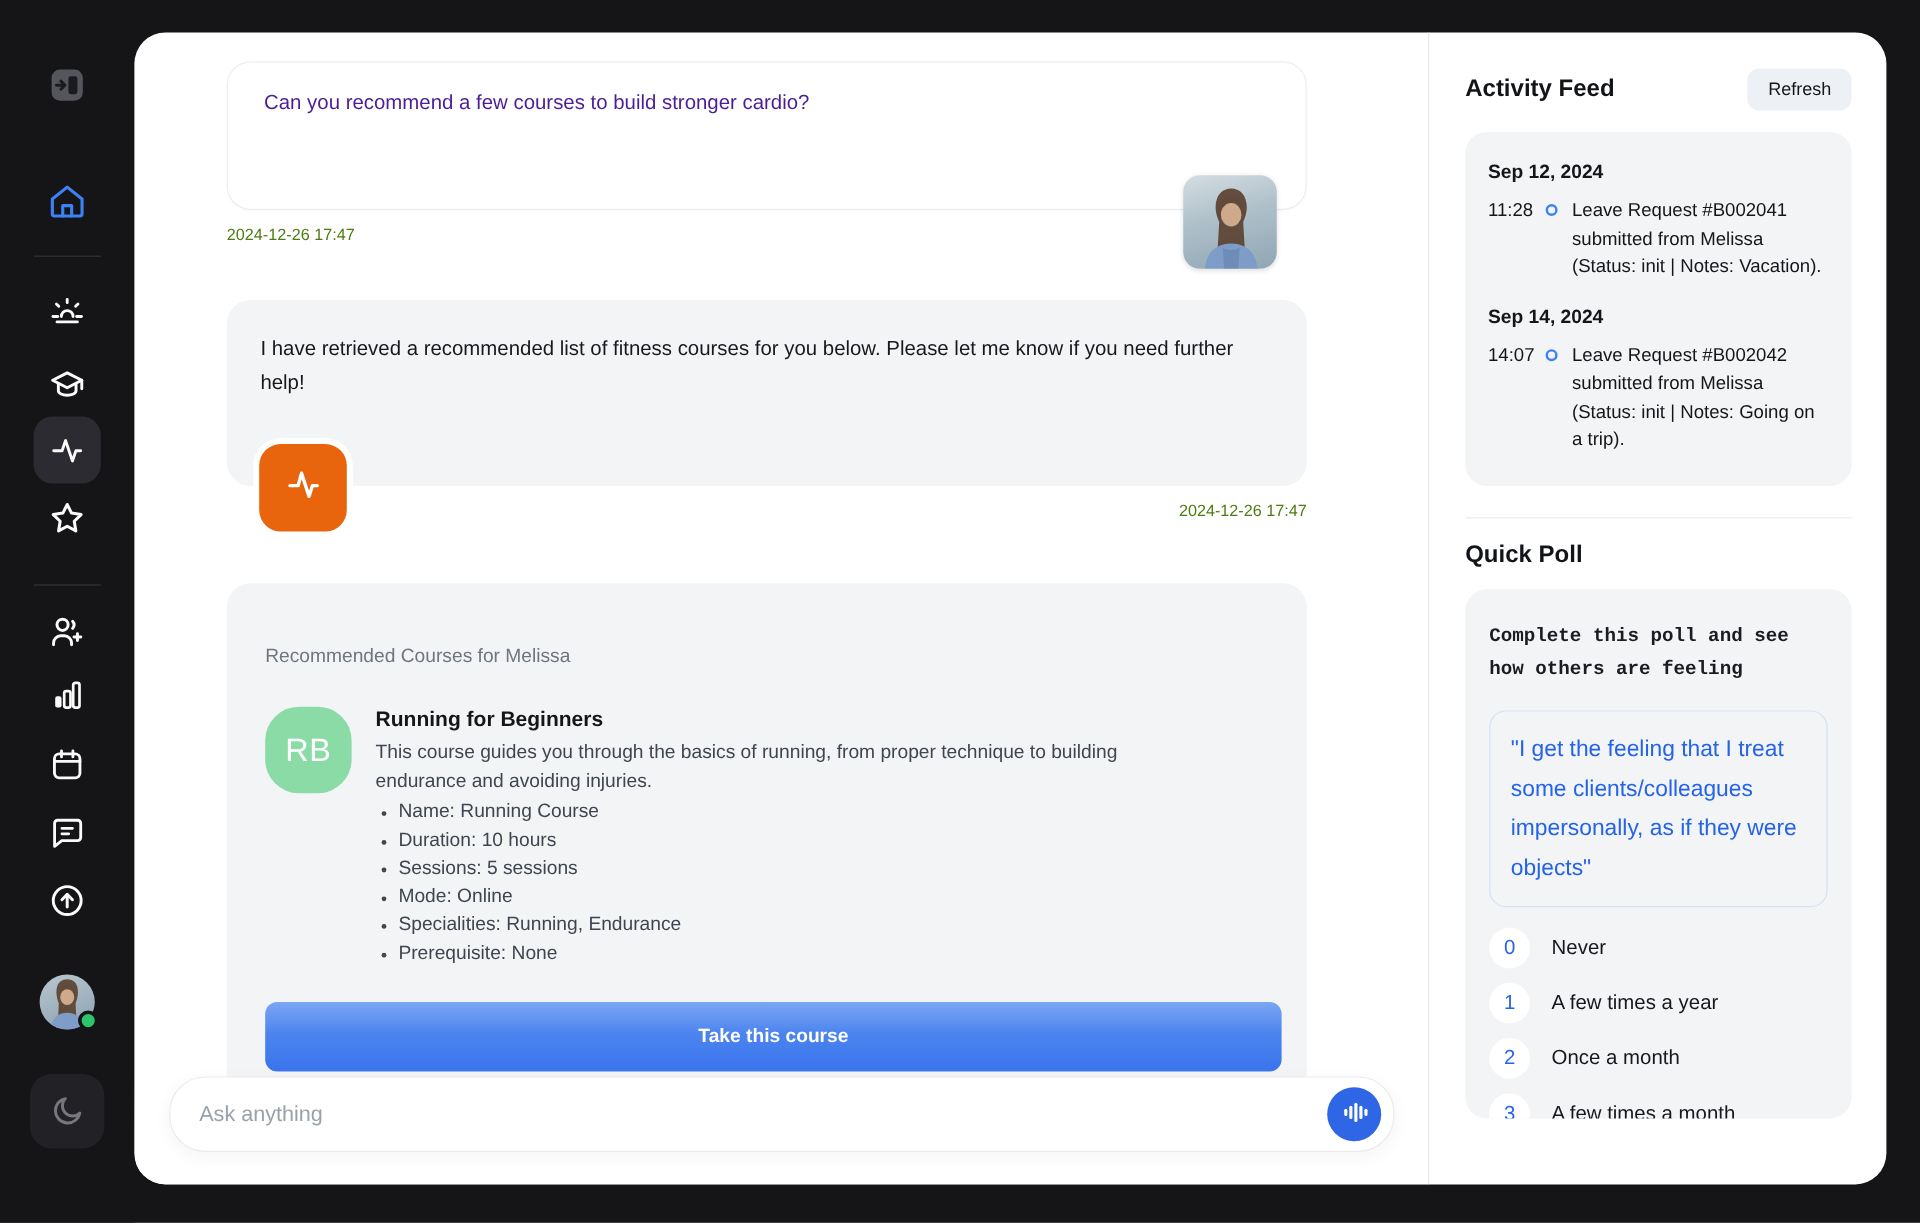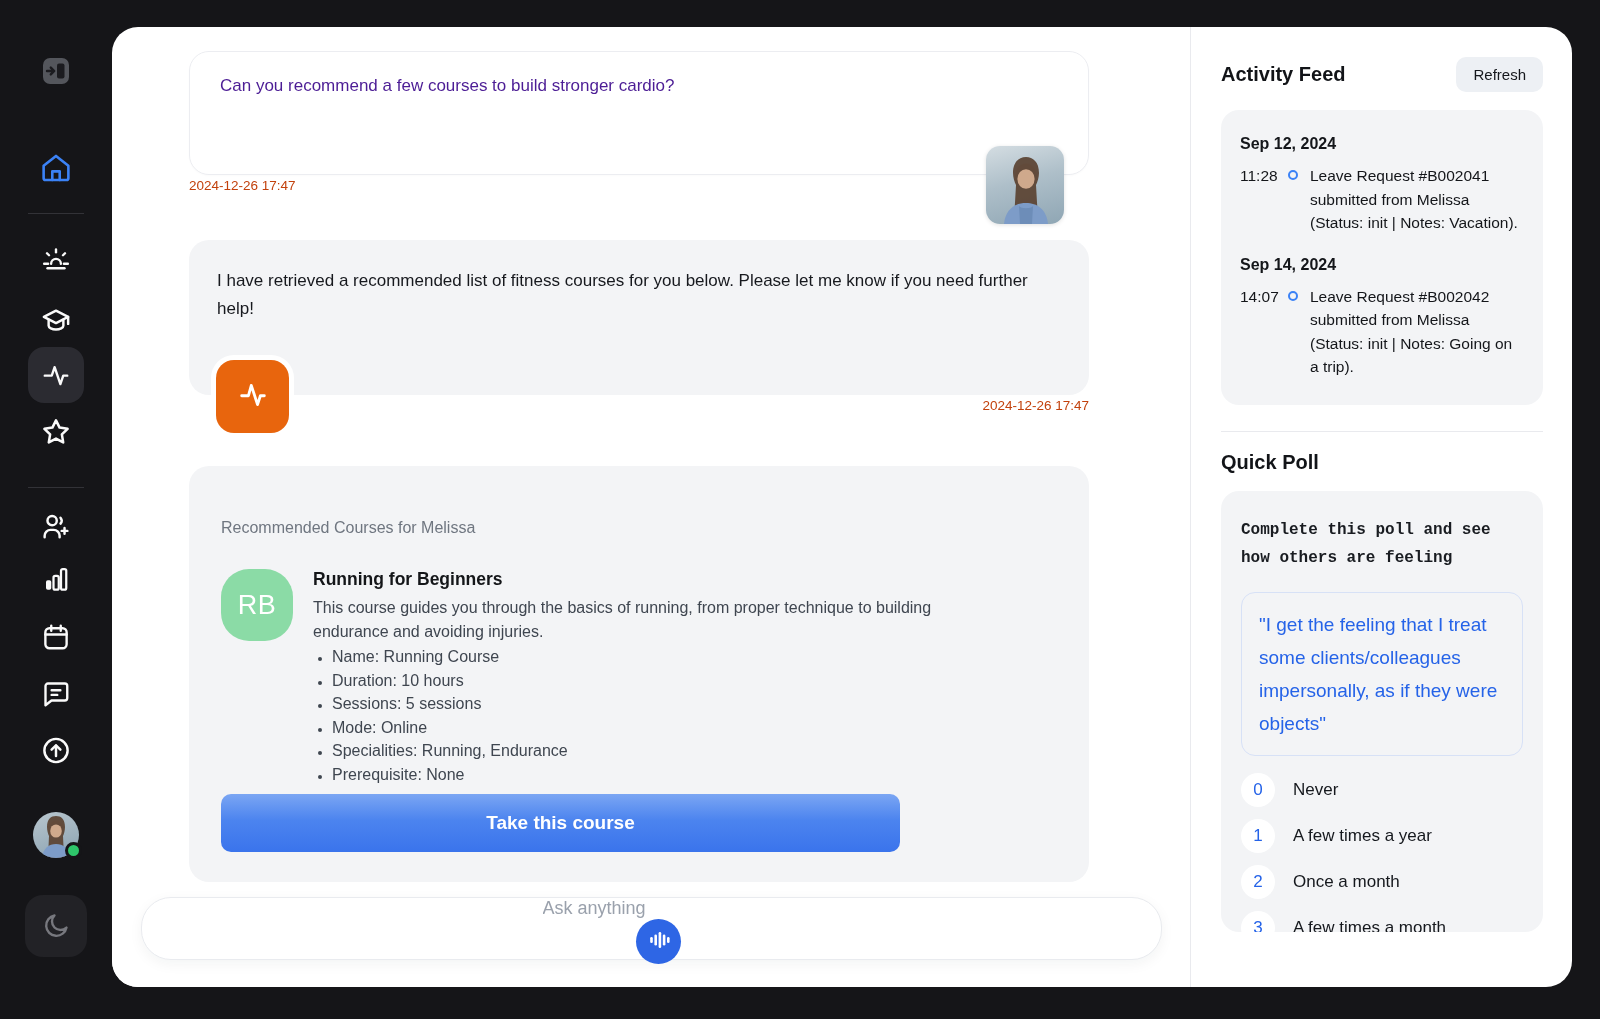--- a/index.html
+++ b/index.html
@@ -29,43 +29,43 @@
   
   .card { position:absolute; left:112px; top:27px; width:1460px; height:960px; background:#ffffff; border-radius:26px; overflow:hidden; }
 
   
   .chat { position:absolute; left:0; top:0; width:1078px; height:960px; overflow:hidden; }
   .messages { padding:24px 101px 0 77px; }
 
   .msg-user { position:relative; }
   .user-card { width:900px; height:124px; background:#fff; border:1.5px solid #ecedf1; border-radius:20px; padding:24px 30px; box-shadow:0 1px 2px rgba(20,20,40,0.02); }
   .user-card .txt { font-size:17px; color:#4c1d95; }
-  .msg-time { margin-top:3px; font-size:13.5px; color:#c2410c; }
+  .msg-time { margin-top:13px; font-size:13.5px; color:#4d7c0f; }
   .msg-time.right { text-align:right; }
   .chat-avatar { position:absolute; right:25px; top:95px; width:78px; height:78px; border-radius:14px; overflow:hidden; background:linear-gradient(165deg,#d4dde2 0%,#aebfc9 45%,#8fa6b4 100%); box-shadow:0 1px 4px rgba(0,0,0,0.12); }
 
   .msg-bot { position:relative; margin-top:47px; }
   .bot-bubble { width:900px; min-height:155px; background:#f3f4f6; border-radius:20px; padding:27px 28px; position:relative; }
   .bot-bubble .txt { font-size:17px; line-height:28px; color:#17191e; max-width:840px; }
   .bot-app-icon { position:absolute; left:27px; bottom:-38px; width:73px; height:73px; border-radius:18px; background:#e8650d; color:#fff; display:flex; align-items:center; justify-content:center; box-shadow:0 0 0 5px #ffffff; }
 
   .catalog-card { margin-top:53px; width:900px; background:#f3f4f6; border-radius:20px; padding:28px 32px 30px; }
   .catalog-title { font-size:19px; font-weight:700; color:#141619; }
   .catalog-sub { margin-top:25px; font-size:16px; color:#6f7680; }
   .course-row { margin-top:32px; display:flex; gap:20px; }
   .course-badge { flex:0 0 72px; width:72px; height:72px; border-radius:28px; background:#8bdba6; color:#fff; font-size:27px; font-weight:500; display:flex; align-items:center; justify-content:center; letter-spacing:0.5px; }
   .course-name { font-size:17.5px; font-weight:700; color:#141619; }
   .course-desc { margin-top:6px; font-size:16px; line-height:23.5px; color:#3f4650; max-width:690px; }
   .course-list { margin:2px 0 0 19px; }
   .course-list li { font-size:16px; line-height:23.5px; color:#3f4650; }
   .course-list li::marker { font-size:12px; color:#3f4650; }
-  .take-btn { display:block; margin-top:8px; width:679px; height:58px; border:none; border-radius:10px; background:linear-gradient(180deg,#7ba6f3 0%,#4c84ef 45%,#3a74ec 100%); color:#fff; font-size:19px; font-weight:600; font-family:"Liberation Sans",sans-serif; cursor:pointer; }
+  .take-btn { display:block; margin-top:29px; width:847px; height:58px; border:none; border-radius:10px; background:linear-gradient(180deg,#7ba6f3 0%,#4c84ef 45%,#3a74ec 100%); color:#fff; font-size:16px; font-weight:600; font-family:"Liberation Sans",sans-serif; cursor:pointer; }
 
   .bottom-fade { position:absolute; left:0; right:0; bottom:0; height:96px; background:linear-gradient(180deg, rgba(255,255,255,0) 0%, #ffffff 55%); pointer-events:none; }
-  .input-bar { position:absolute; left:29px; bottom:27px; width:1021px; height:63px; background:#ffffff; border:1.5px solid #e9ebef; border-radius:30px; display:flex; align-items:center; padding:0 10px 0 24px; box-shadow:0 4px 14px rgba(25,30,45,0.05);flex-direction:column; }
+  .input-bar { position:absolute; left:29px; bottom:27px; width:1021px; height:63px; background:#ffffff; border:1.5px solid #e9ebef; border-radius:30px; display:flex; align-items:center; padding:0 10px 0 24px; box-shadow:0 4px 14px rgba(25,30,45,0.05); }
   .input-bar input { flex:1; border:none; outline:none; font-size:18px; color:#17191e; font-family:"Liberation Sans",sans-serif; background:transparent; }
   .input-bar input::placeholder { color:#9aa1ac; }
   .voice-btn { flex:0 0 45px; width:45px; height:45px; border:none; border-radius:50%; background:#2e66e5; color:#fff; display:flex; align-items:center; justify-content:center; cursor:pointer; }
 
   
   .panel { position:absolute; left:1078px; top:0; width:382px; height:960px; border-left:1px solid #e9eaee; padding:30px 29px 0 30px; overflow:hidden; }
   .panel-head { display:flex; align-items:center; justify-content:space-between; }
   .panel-title { font-size:20px; font-weight:700; color:#121418; }
   .refresh-btn { border:none; background:#edf0f4; border-radius:10px; padding:9px 17px; font-size:15px; color:#15171c; font-family:"Liberation Sans",sans-serif; cursor:pointer; }
   .feed-card { margin-top:18px; background:#f3f4f6; border-radius:18px; padding:25px 20px 26px 19px; }

